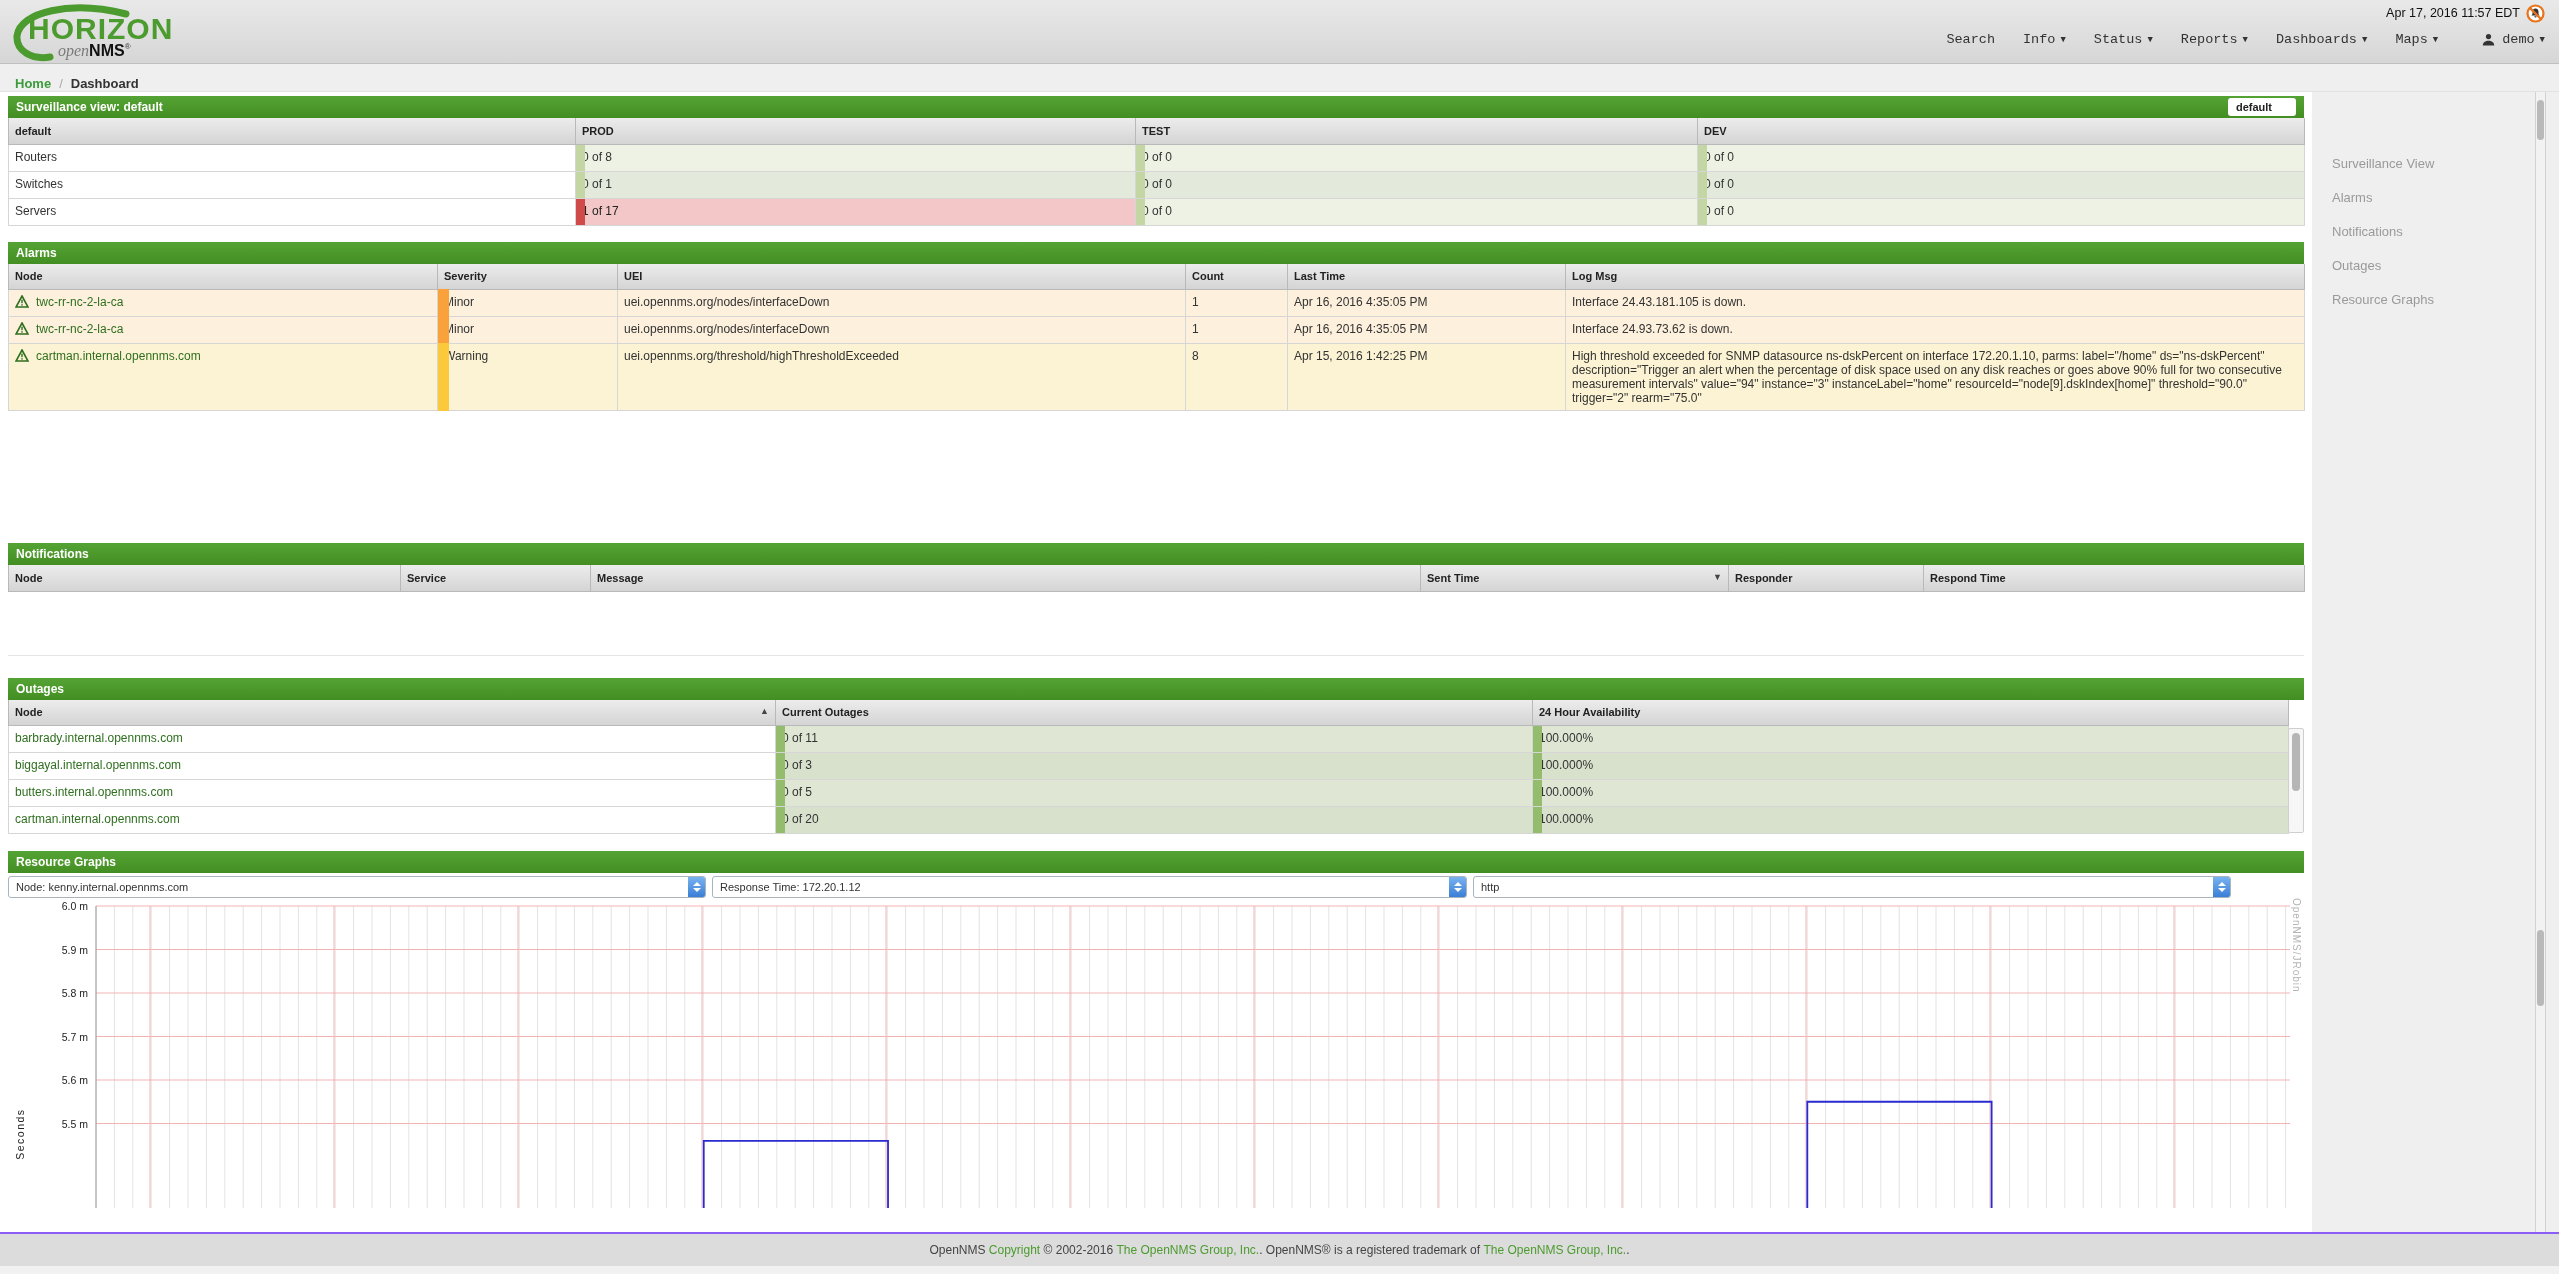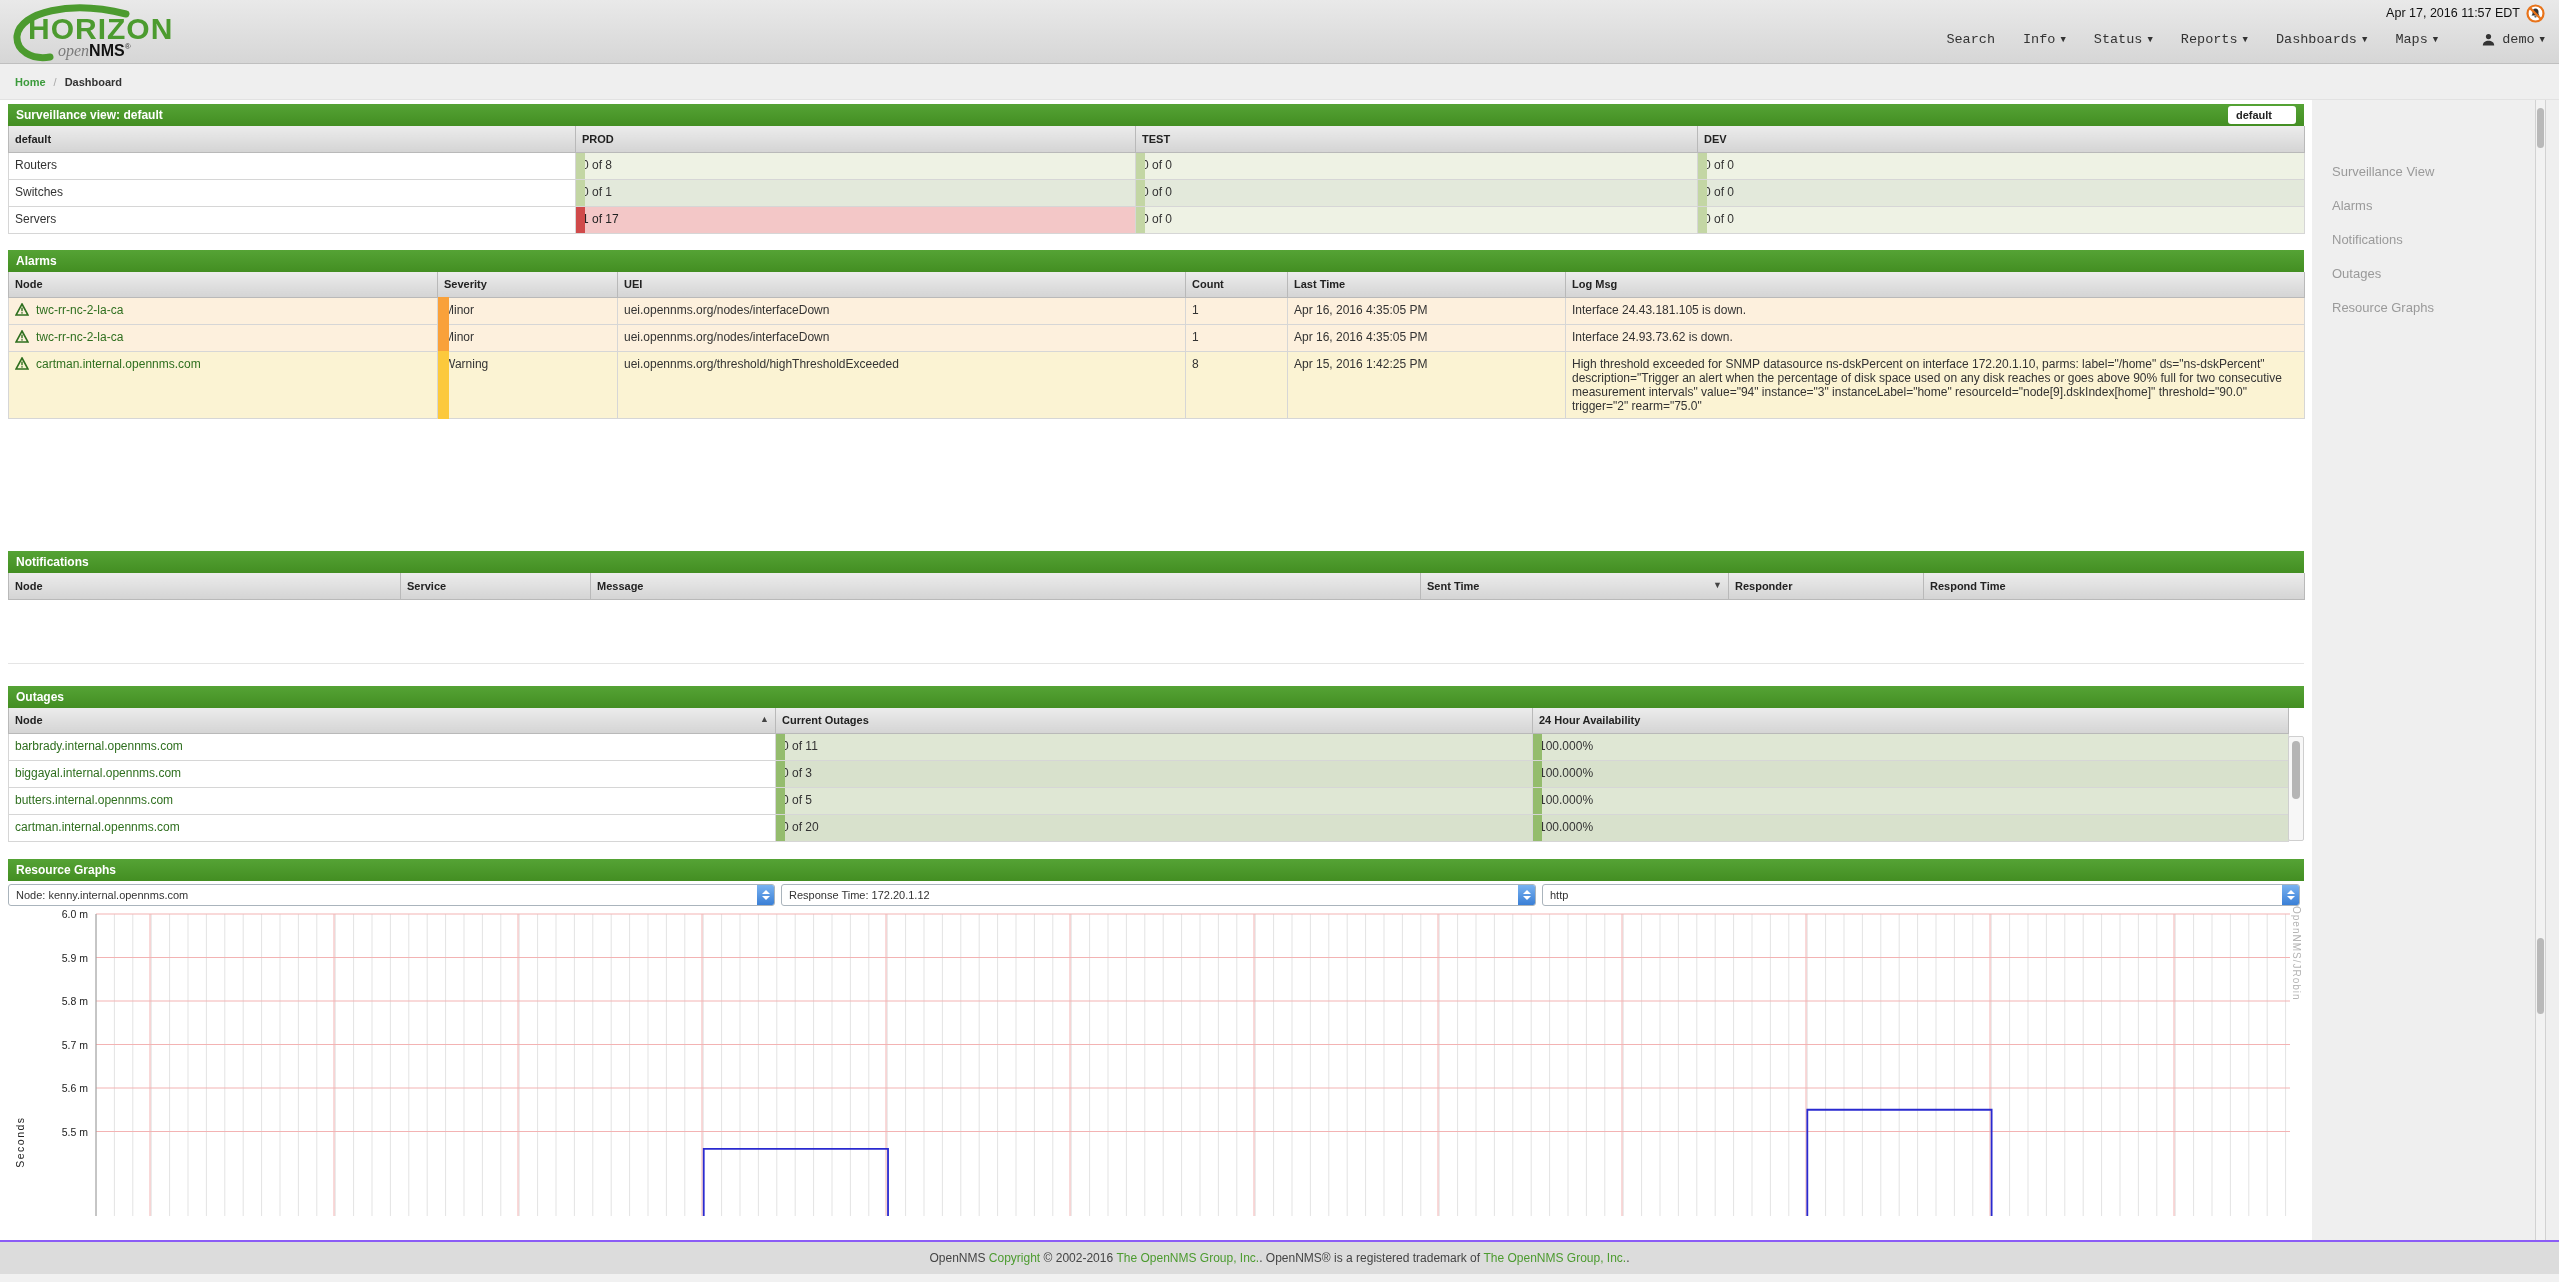--- a/index.html
+++ b/index.html
@@ -15,21 +15,21 @@
   .logo-sub .nms { font-weight:bold; color:#111; }
   .logo-sub .reg { font-size:8px; vertical-align:top; color:#333; }
   .header-right { position:absolute; right:14px; top:2px; text-align:right; }
   .datetime-row { font-size:12.5px; color:#111; display:flex; align-items:center; justify-content:flex-end; gap:6px; height:22px; }
   .main-nav { margin-top:8px; display:flex; align-items:center; gap:44px; font-size:13.5px; color:#333;font-family:Liberation Mono, monospace; }
   .nav-item { cursor:pointer; display:flex; align-items:center; gap:5px; white-space:nowrap; }
   .caret { font-size:9px; color:#333; }
   .user-item svg { margin-right:2px; }
 
   
-  .breadcrumb-bar { height:36px; background:#efefef; border-bottom:1px solid #e2e2e2; display:flex; align-items:center; padding-left:15px; font-size:11px; font-weight:bold; gap:8px; }
+  .breadcrumb-bar { height:28px; background:#efefef; border-bottom:1px solid #e2e2e2; display:flex; align-items:flex-end; padding-left:15px; font-size:13px; font-weight:bold; gap:8px; }
   .breadcrumb-bar .home { color:#3c9b3c; cursor:pointer; }
   .breadcrumb-bar .sep { color:#aaa; font-weight:normal; }
   .breadcrumb-bar .current { color:#333; }
 
   
   .content { position:relative; display:flex; height:1140px; overflow:hidden; }
   main.dash-col { width:2312px; background:#fff; padding:4px 8px 0 8px; }
   aside.side-col { flex:1; background:#efefef; padding:55px 0 0 20px; }
   .side-link { font-size:13px; color:#9a9a9a; line-height:34px; cursor:pointer; }
 
@@ -365,21 +365,21 @@
     <div class="dashlet-scrollbar">
           <span class="thumb"></span>
         </div>
   </section>
 
   <section class="dashlet" style="margin-top:17px; margin-bottom:0;">
     <div class="dashlet-header">
       <span>Resource Graphs</span>
     </div>
     <div class="select-row" id="select-row">
-          <div class="vselect" style="width: 767px;">
+          <div class="vselect" style="width: 698px;">
       <span>Node: kenny.internal.opennms.com</span>
       <span class="spinner">
               <i class="up"></i>
               <i class="down"></i>
             </span>
     </div>
           <div class="vselect" style="width: 755px;">
       <span>Response Time: 172.20.1.12</span>
       <span class="spinner">
               <i class="up"></i>

